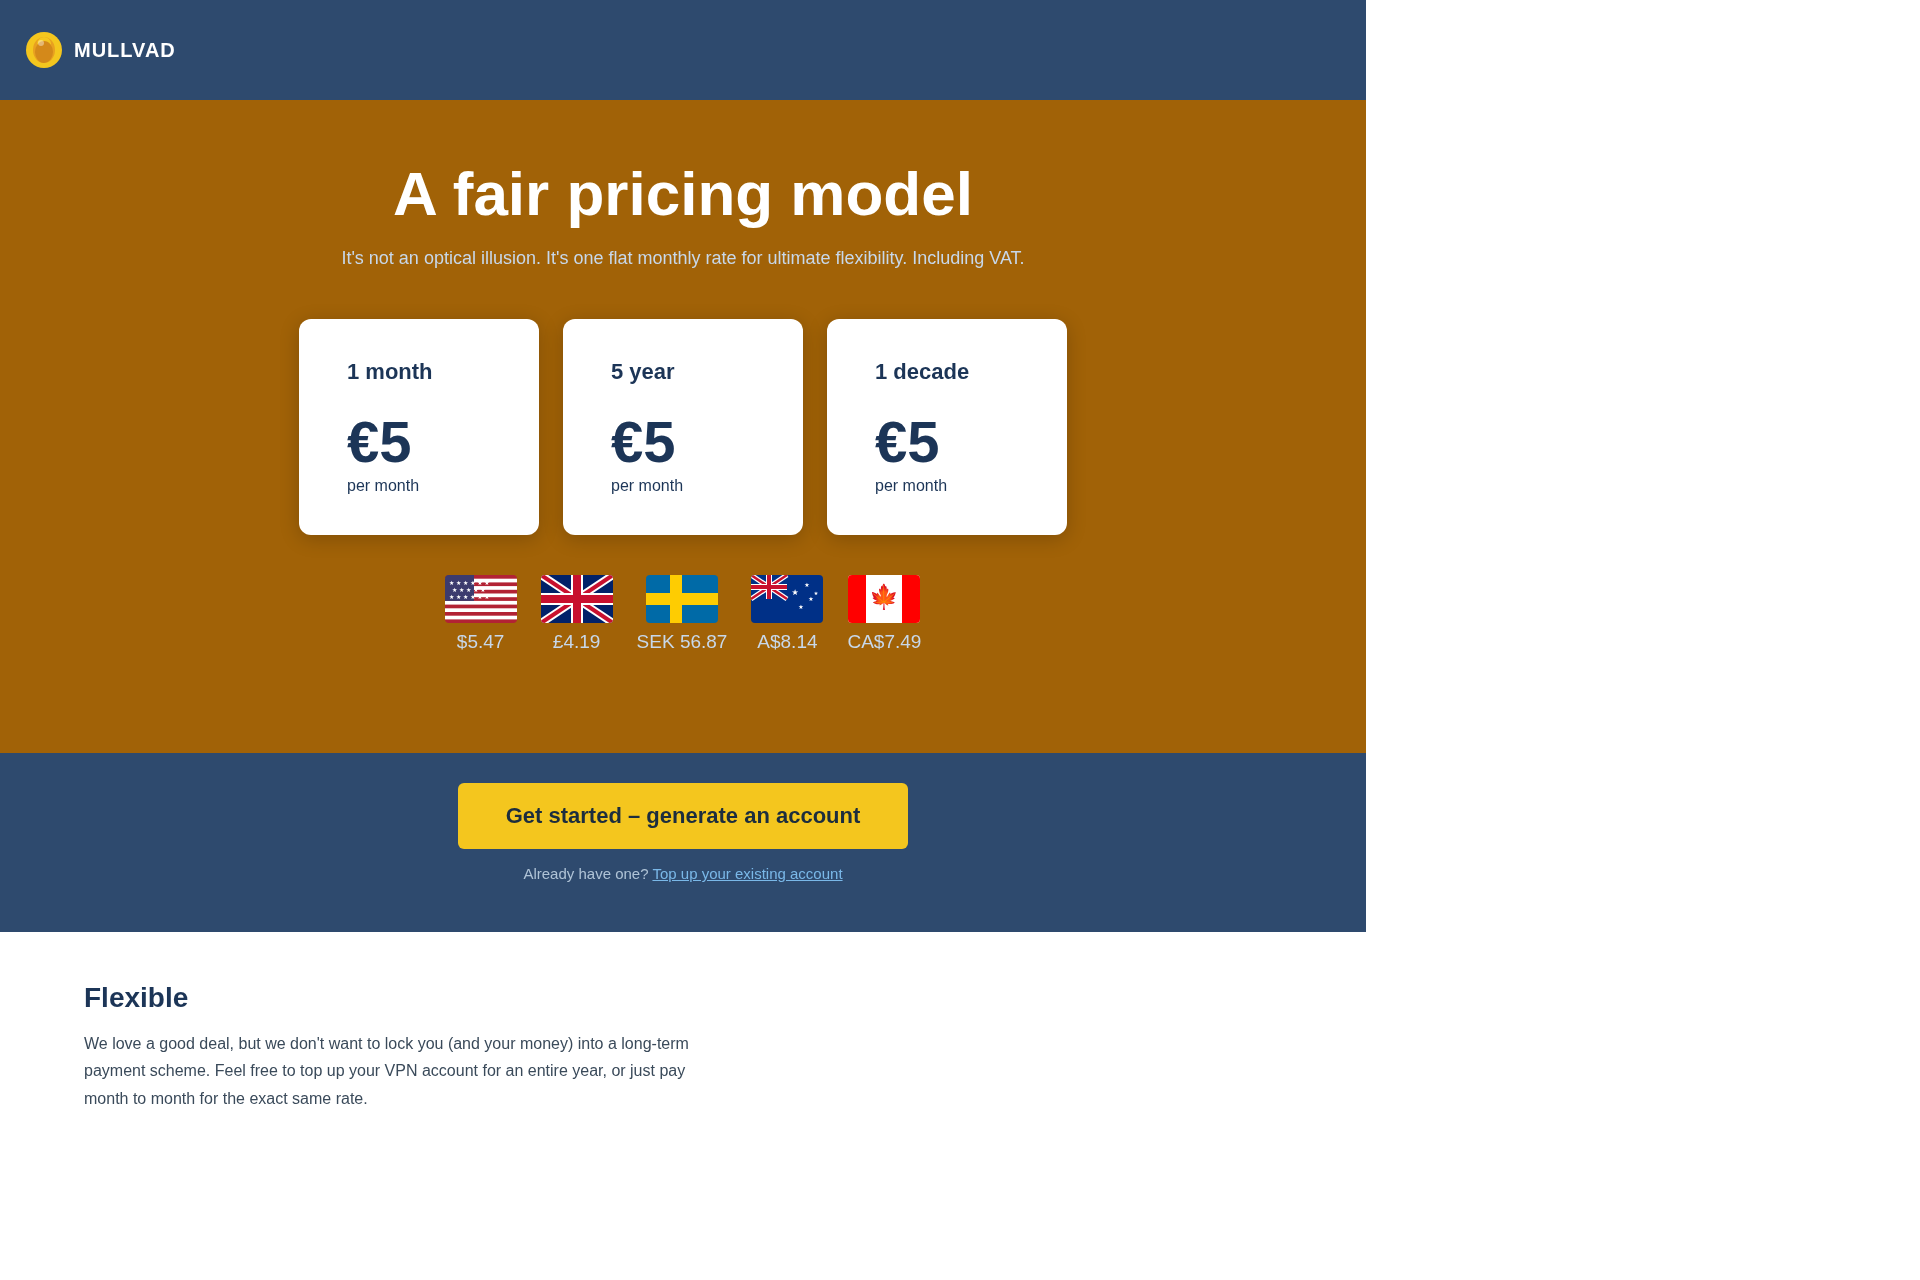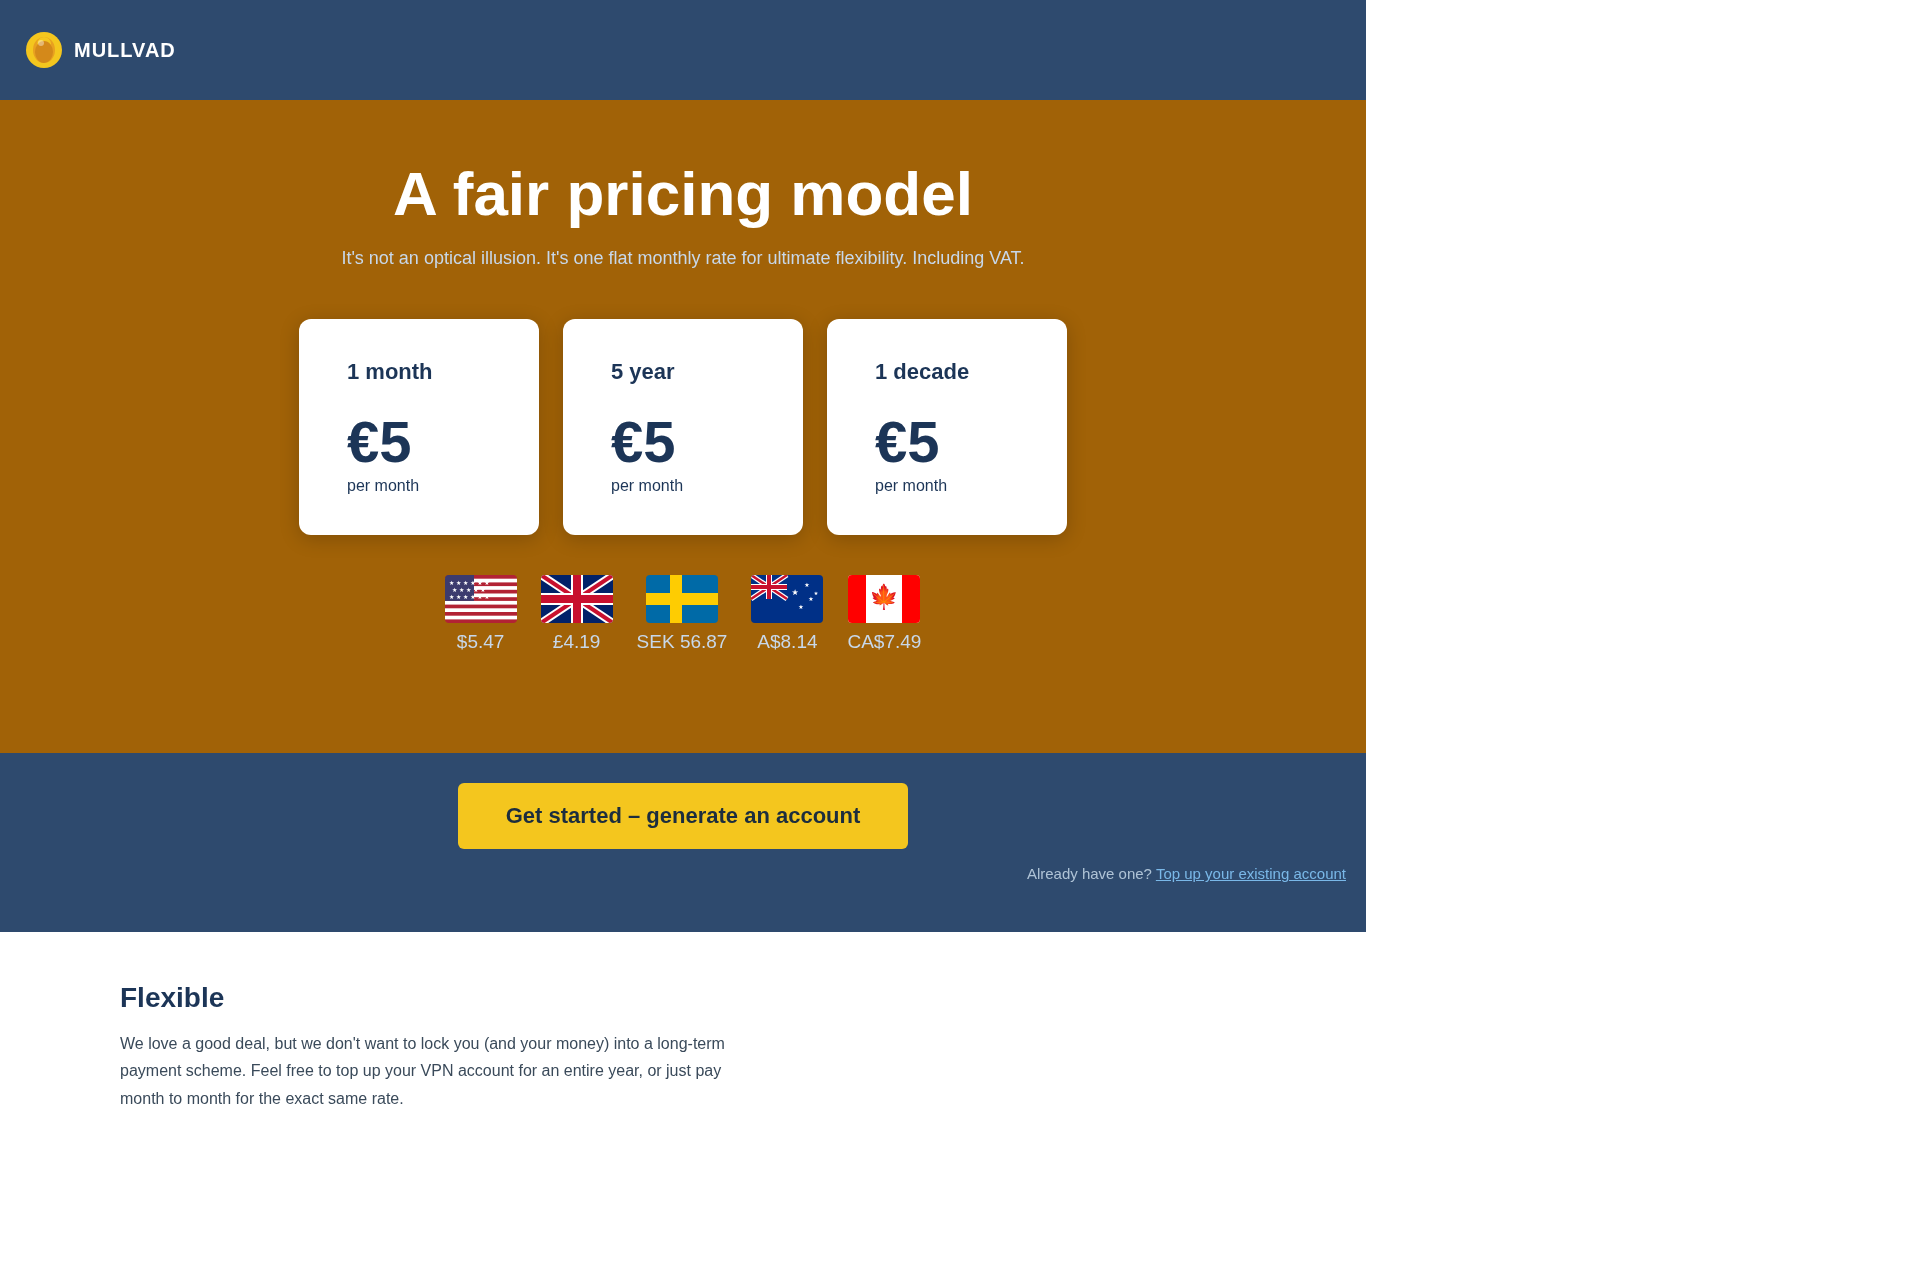--- a/index.html
+++ b/index.html
@@ -138,32 +138,31 @@
       padding: 20px 48px;
       border: none;
       border-radius: 6px;
       cursor: pointer;
       margin-bottom: 16px;
       display: inline-block;
     }
     .already-have {
       color: #afc3d6;
       font-size: 15px;
-      text-align: right;
     }
     .already-have a {
       color: #7ab8e8;
       text-decoration: underline;
       cursor: pointer;
     }
 
     
     .below-section {
       background: #fff;
-      padding: 50px 120px 40px;
+      padding: 50px 84px 40px;
     }
     .below-title {
       color: #1c3557;
       font-size: 28px;
       font-weight: 800;
       margin-bottom: 16px;
     }
     .below-text {
       color: #3a4a5a;
       font-size: 16px;

